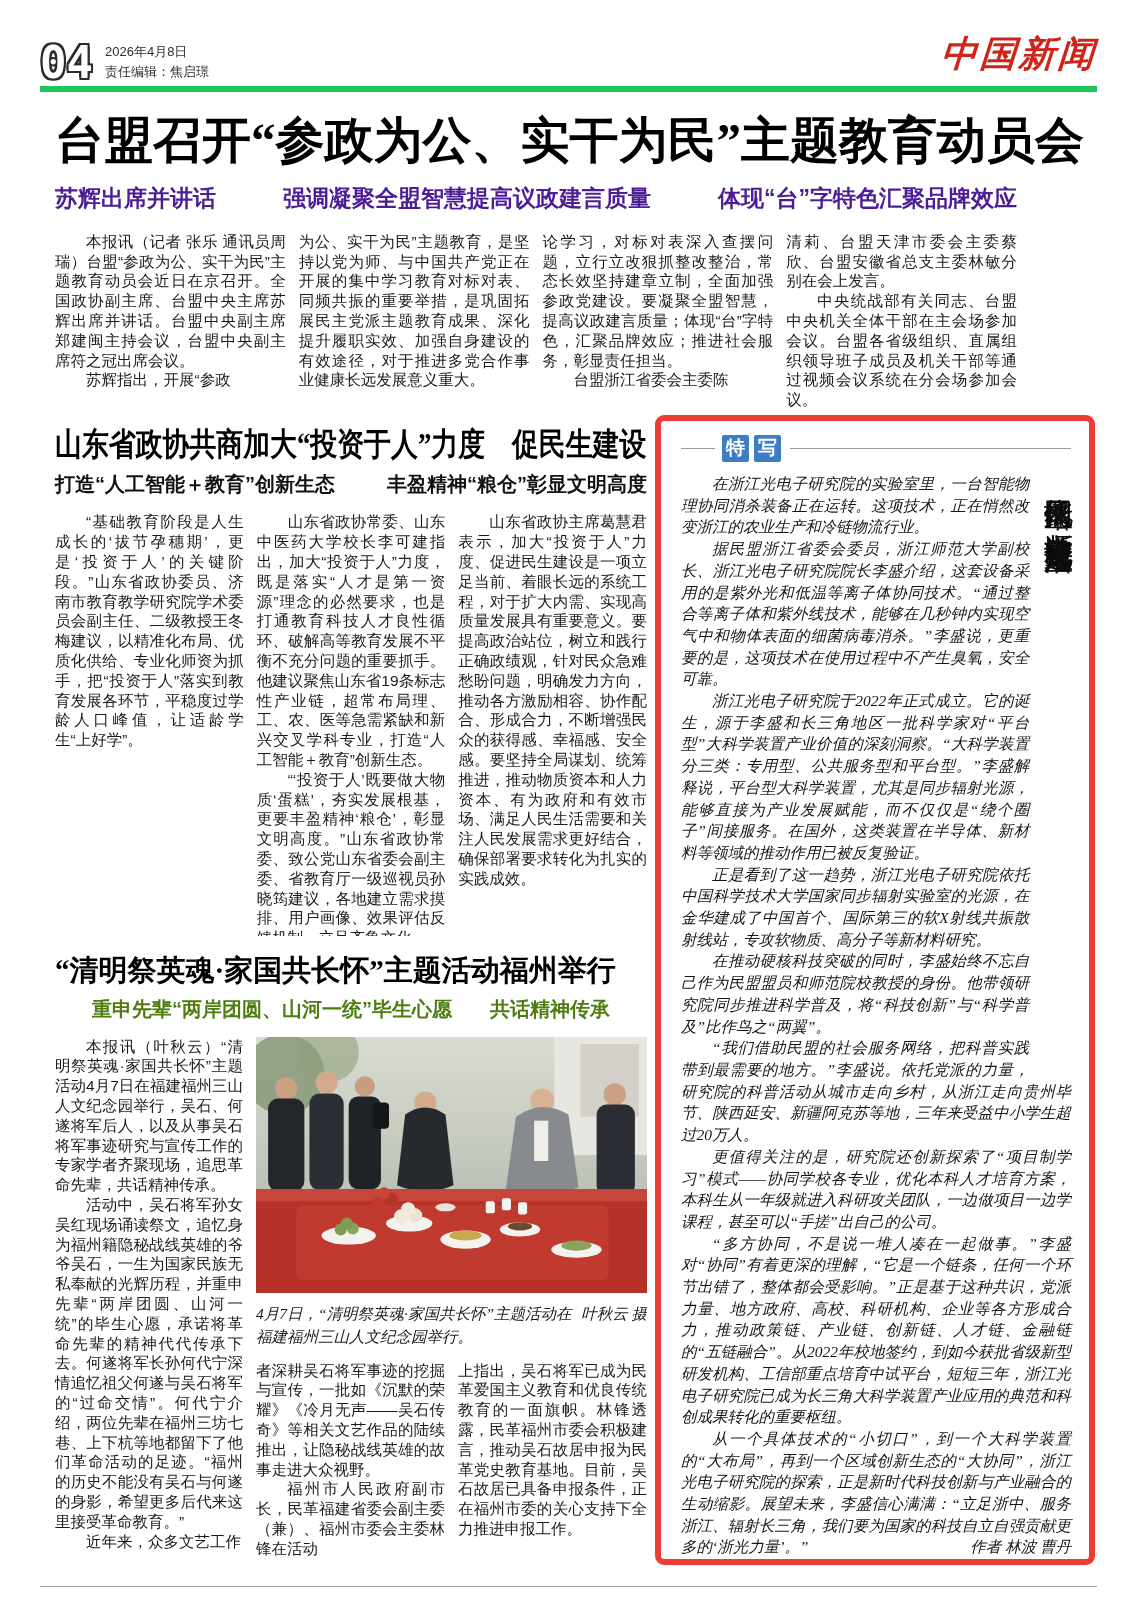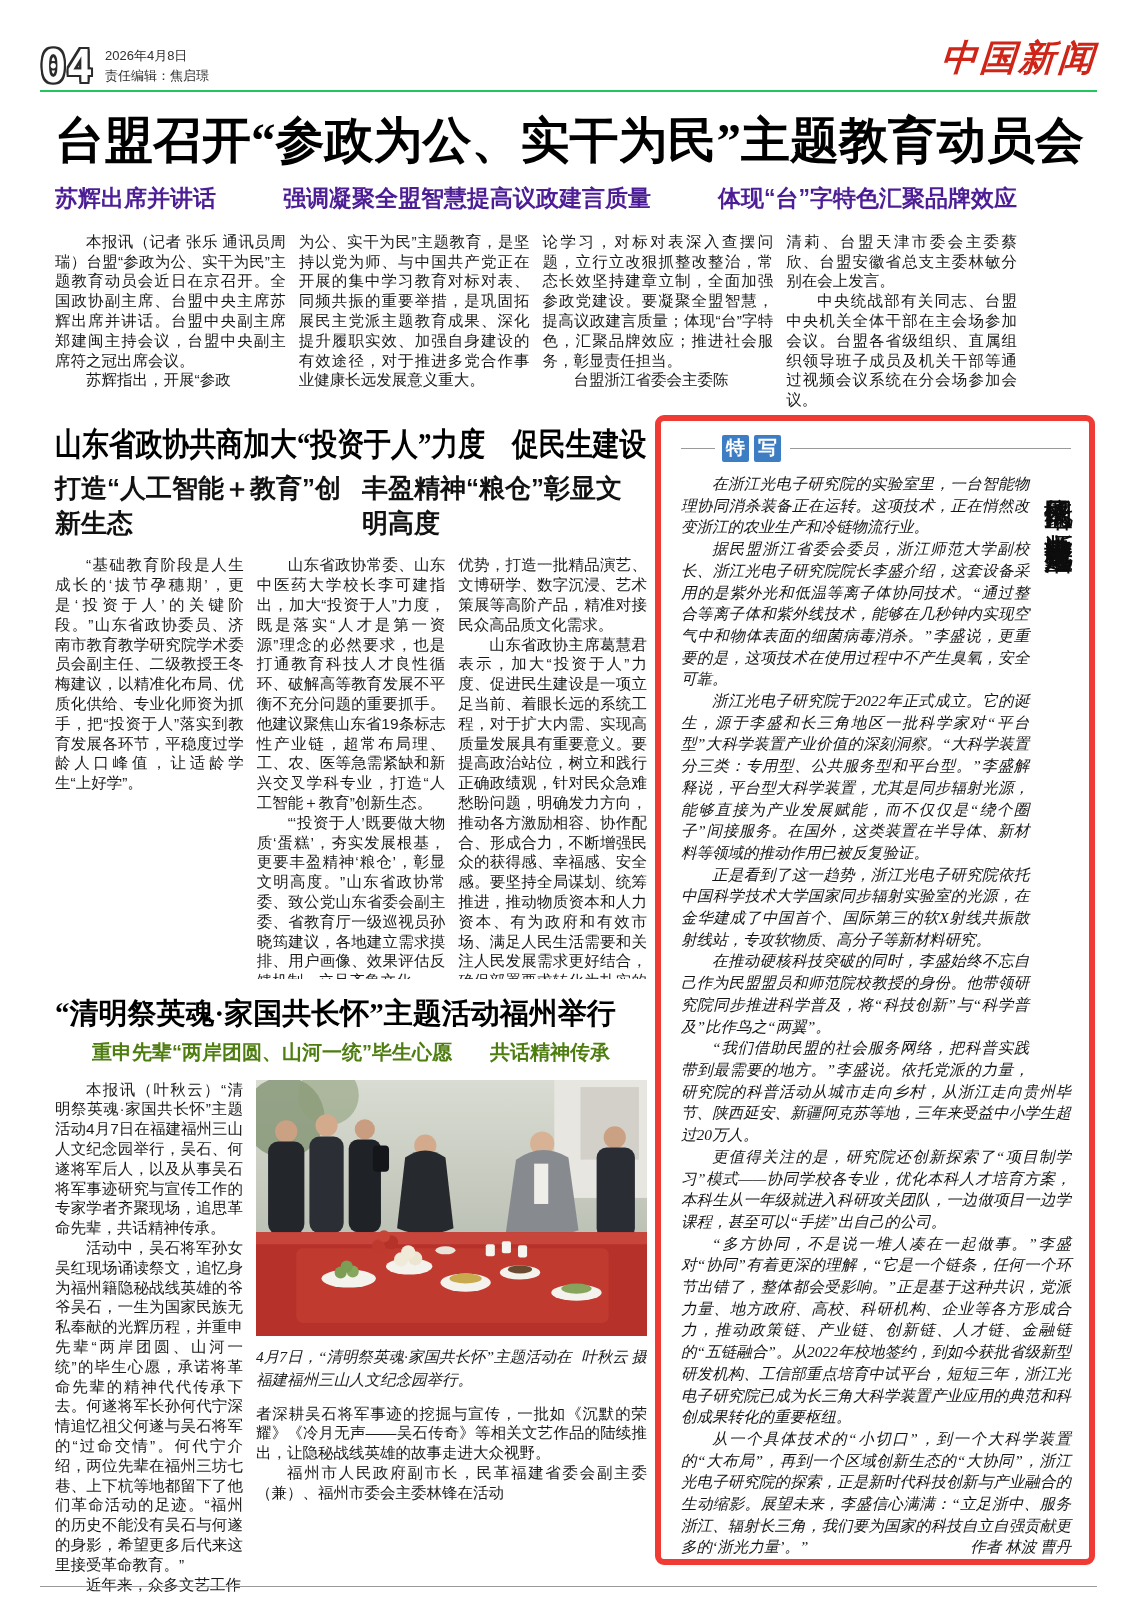--- a/index.html
+++ b/index.html
@@ -4,21 +4,21 @@
 <style>
   html,body{margin:0;padding:0;background:#e9e9e9;}
   .page{
     position:relative;width:1139px;height:1613px;background:#fff;
     overflow:hidden;color:#1a1a1a;margin:0 auto;
     font-family:"Liberation Sans", sans-serif;
   }
   
   .hdr{
     position:absolute;left:40px;top:30px;width:1057px;height:62px;
-    border-bottom:2px solid #22c55e;display:flex;justify-content:space-between;
+    border-bottom:6px solid #22c55e;display:flex;justify-content:space-between;
     align-items:flex-end;padding-bottom:3px;box-sizing:border-box;
   }
   .hdr-left{display:flex;align-items:flex-end;gap:12px;}
   .pagenum{
     font-family:"DejaVu Sans Mono", monospace;font-size:44px;font-weight:bold;line-height:.92;
     color:#fff;
     text-shadow:-2px -2px 0 #2b2b2b,2px -2px 0 #2b2b2b,-2px 2px 0 #2b2b2b,2px 2px 0 #2b2b2b,
                 -2px 0 0 #2b2b2b,2px 0 0 #2b2b2b,0 -2px 0 #2b2b2b,0 2px 0 #2b2b2b;
   }
   .section-title{font-size:44px;letter-spacing:5px;color:#2e2e2e;line-height:.95;font-weight:500;}
@@ -41,21 +41,21 @@
   .a1-sub{display:flex;justify-content:space-between;font-size:23px;font-weight:bold;margin-top:14px;color:#4c1d95;}
   .a1-cols{margin-top:18px;height:210px;overflow:hidden;}
   
   .mainrow{position:absolute;left:55px;top:425px;width:1040px;display:flex;gap:8px;align-items:flex-start;}
   .leftzone{width:592px;flex:none;}
   
   .a2-head{
     font-family:"Liberation Serif", serif;font-size:32px;font-weight:900;color:#000;margin:0;
     white-space:nowrap;display:inline-block;transform:scaleX(.84);transform-origin:left center;line-height:1.2;
   }
-  .a2-sub{display:flex;justify-content:space-between;font-size:26px;font-weight:bold;margin-top:8px;color:#111;}
+  .a2-sub{display:flex;justify-content:space-between;font-size:20px;font-weight:bold;margin-top:8px;color:#111;}
   .a2-cols{margin-top:14px;height:424px;overflow:hidden;}
   
   .article3{margin-top:16px;}
   .a3-head{
     font-family:"Liberation Serif", serif;font-size:29px;font-weight:900;color:#000;margin:0;
     white-space:nowrap;line-height:1.25;
   }
   .a3-sub{display:flex;justify-content:center;gap:38px;font-size:20px;font-weight:bold;margin-top:7px;color:#4d7c0f;}
   .a3-body{display:flex;gap:13px;margin-top:14px;height:560px;overflow:hidden;}
   .a3-col1{width:188px;flex:none;}
@@ -146,21 +146,20 @@
         </div>
         <div class="cols a2-cols">
           <div class="col">
             <p>“基础教育阶段是人生成长的‘拔节孕穗期’，更是‘投资于人’的关键阶段。”山东省政协委员、济南市教育教学研究院学术委员会副主任、二级教授王冬梅建议，以精准化布局、优质化供给、专业化师资为抓手，把“投资于人”落实到教育发展各环节，平稳度过学龄人口峰值，让适龄学生“上好学”。</p>
           </div>
           <div class="col">
             <p>山东省政协常委、山东中医药大学校长李可建指出，加大“投资于人”力度，既是落实“人才是第一资源”理念的必然要求，也是打通教育科技人才良性循环、破解高等教育发展不平衡不充分问题的重要抓手。他建议聚焦山东省19条标志性产业链，超常布局理、工、农、医等急需紧缺和新兴交叉学科专业，打造“人工智能＋教育”创新生态。</p>
             <p>“‘投资于人’既要做大物质‘蛋糕’，夯实发展根基，更要丰盈精神‘粮仓’，彰显文明高度。”山东省政协常委、致公党山东省委会副主委、省教育厅一级巡视员孙晓筠建议，各地建立需求摸排、用户画像、效果评估反馈机制，立足齐鲁文化</p>
           </div>
           <div class="col">
-            <p class="cont">优势，打造一批精品演艺、文博研学、数字沉浸、艺术策展等高阶产品，精准对接民众高品质文化需求。</p>
             <p>山东省政协主席葛慧君表示，加大“投资于人”力度、促进民生建设是一项立足当前、着眼长远的系统工程，对于扩大内需、实现高质量发展具有重要意义。要提高政治站位，树立和践行正确政绩观，针对民众急难愁盼问题，明确发力方向，推动各方激励相容、协作配合、形成合力，不断增强民众的获得感、幸福感、安全感。要坚持全局谋划、统筹推进，推动物质资本和人力资本、有为政府和有效市场、满足人民生活需要和关注人民发展需求更好结合，确保部署要求转化为扎实的实践成效。</p>
           </div>
         </div>
       </section>
 
       <section class="article3">
         <h2 class="a3-head">“清明祭英魂·家国共长怀”主题活动福州举行</h2>
         <div class="a3-sub">
           <span>重申先辈“两岸团圆、山河一统”毕生心愿</span>
           <span>共话精神传承</span>
@@ -232,20 +231,23 @@
             </svg>
             <div class="caption">
               <span class="credit">叶秋云 摄</span>
               <span>4月7日，“清明祭英魂·家国共长怀”主题活动在福建福州三山人文纪念园举行。</span>
             </div>
             <div class="cols a3-cols2">
               <div class="col">
                 <p class="cont">者深耕吴石将军事迹的挖掘与宣传，一批如《沉默的荣耀》《冷月无声——吴石传奇》等相关文艺作品的陆续推出，让隐秘战线英雄的故事走进大众视野。</p>
                 <p>福州市人民政府副市长，民革福建省委会副主委（兼）、福州市委会主委林锋在活动</p>
               </div>
+              <div class="col">
+                <p class="cont">上指出，吴石将军已成为民革爱国主义教育和优良传统教育的一面旗帜。林锋透露，民革福州市委会积极建言，推动吴石故居申报为民革党史教育基地。目前，吴石故居已具备申报条件，正在福州市委的关心支持下全力推进申报工作。</p>
+              </div>
             </div>
           </div>
         </div>
       </section>
     </div>
 
     <aside class="feature">
       <div class="f-labelrow">
         <span class="f-line-left"></span>
         <span class="f-label">特</span>

